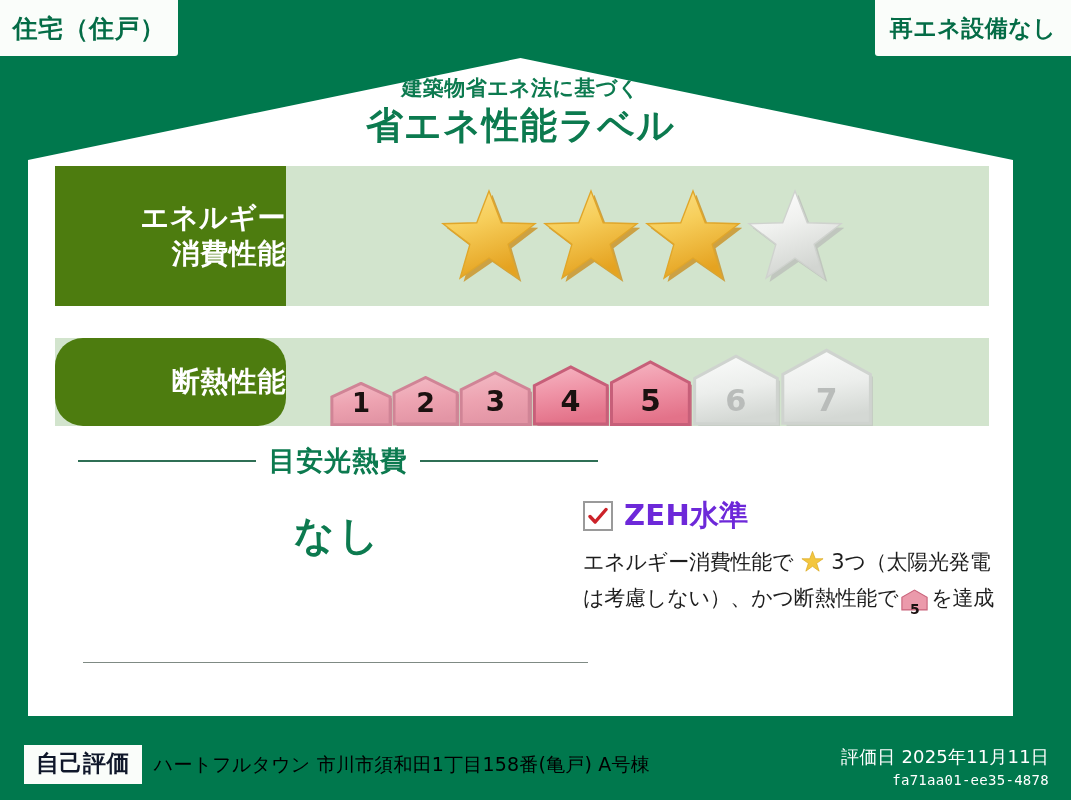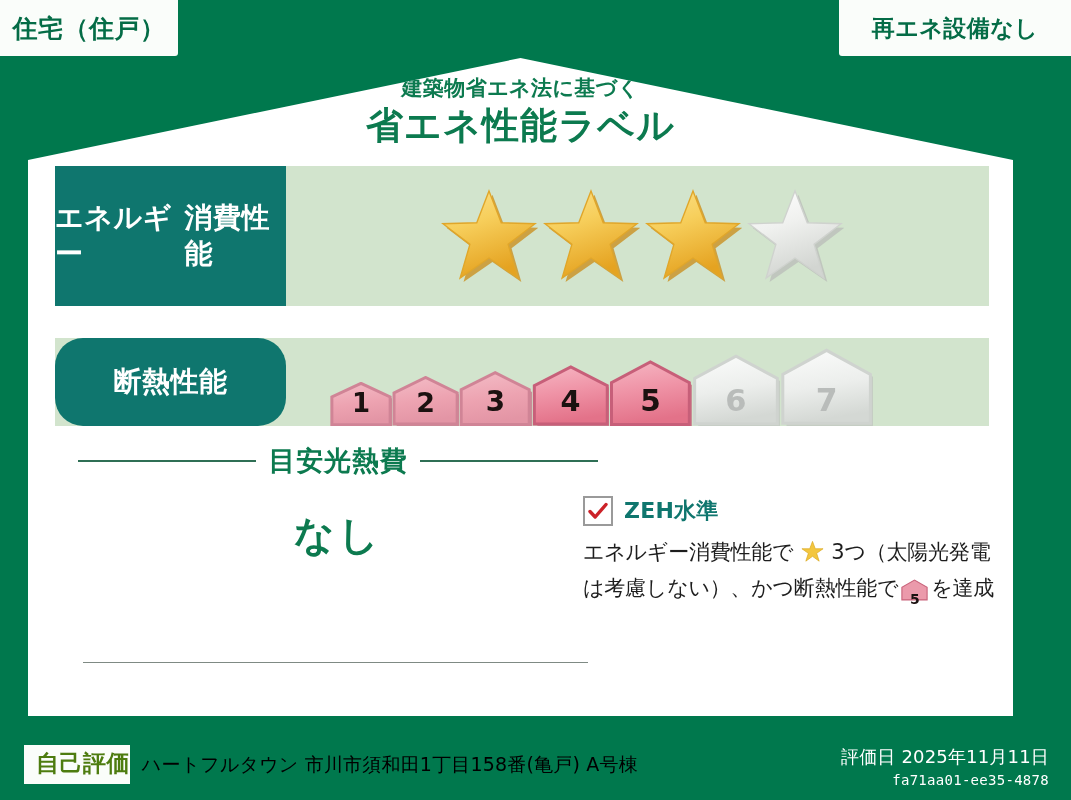--- a/index.html
+++ b/index.html
@@ -24,21 +24,21 @@
     letter-spacing: .02em;
   }
   #badge-dwelling {
     left: 0; top: 0;
     width: 178px; height: 56px;
     font-size: 25px;
     border-bottom-right-radius: 3px;
   }
   #badge-renewable {
     right: 0; top: 0;
-    width: 232px; height: 56px;
+    width: 196px; height: 56px;
     font-size: 23px;
     border-bottom-left-radius: 3px;
   }
 
   
   #card {
     position: absolute;
     left: 28px; top: 58px;
     width: 985px; height: 658px;
     background: #ffffff;
@@ -66,25 +66,25 @@
     position: absolute;
     left: 27px;
     width: 934px;
     display: flex;
     background: #d2e4cd;
   }
   #row-energy { top: 108px; height: 140px; }
   #row-insulation { top: 280px; height: 88px; }
 
   .perf-label {
-    background: #0f766e;
+    background: #4d7c0f;
     color: #ffffff;
     font-weight: bold;
-    display: flex; flex-direction: row;
-    align-items: center; justify-content: center;
+    display: flex; flex-direction: column;
+    align-items: flex-end; justify-content: center;
     flex: 0 0 231px;
     line-height: 1.28;
     letter-spacing: .02em;
   }
   #row-energy .perf-label { font-size: 28px; }
   #row-insulation .perf-label { font-size: 28px; border-radius: 28px; }
 
   .perf-body {
     flex: 1 1 auto;
     display: flex;
@@ -147,21 +147,21 @@
   }
   #zeh-head { display: flex; align-items: center; gap: 11px; }
   #zeh-check {
     width: 30px; height: 30px;
     border: 2px solid #9a9a9a;
     background: #fff;
     display: flex; align-items: center; justify-content: center;
     flex: 0 0 auto;
   }
   #zeh-title {
-    color: #0f766e; font-size: 22px; font-weight: bold;
+    color: #6d28d9; font-size: 29px; font-weight: bold;
     letter-spacing: .01em;
   }
   #zeh-desc {
     margin-top: 11px;
     color: #1d1d1d;
     font-size: 21px;
     line-height: 1.52;
     letter-spacing: -.01em;
   }
   .inline-star { vertical-align: -4px; margin: 0 1px; }
@@ -171,23 +171,23 @@
     text-align: center; font-size: 14px; font-weight: bold; color: #1b1110;
   }
 
   
   #footer-left {
     position: absolute;
     left: 24px; bottom: 16px;
     display: flex; align-items: center; gap: 12px;
   }
   #badge-self {
-    background: #fafdfa; color: #4d7c0f;
+    background: #fafdfa; color: #0f172a;
     font-weight: bold; font-size: 23px;
-    padding: 3px 0 5px 12px;
+    padding: 3px 12px 5px 12px;
     letter-spacing: .02em;
   }
   #property-name {
     color: #000000; font-size: 19px; letter-spacing: .01em;
     white-space: nowrap;
   }
   #footer-right {
     position: absolute;
     right: 22px; bottom: 12px;
     text-align: right; color: #ffffff;

